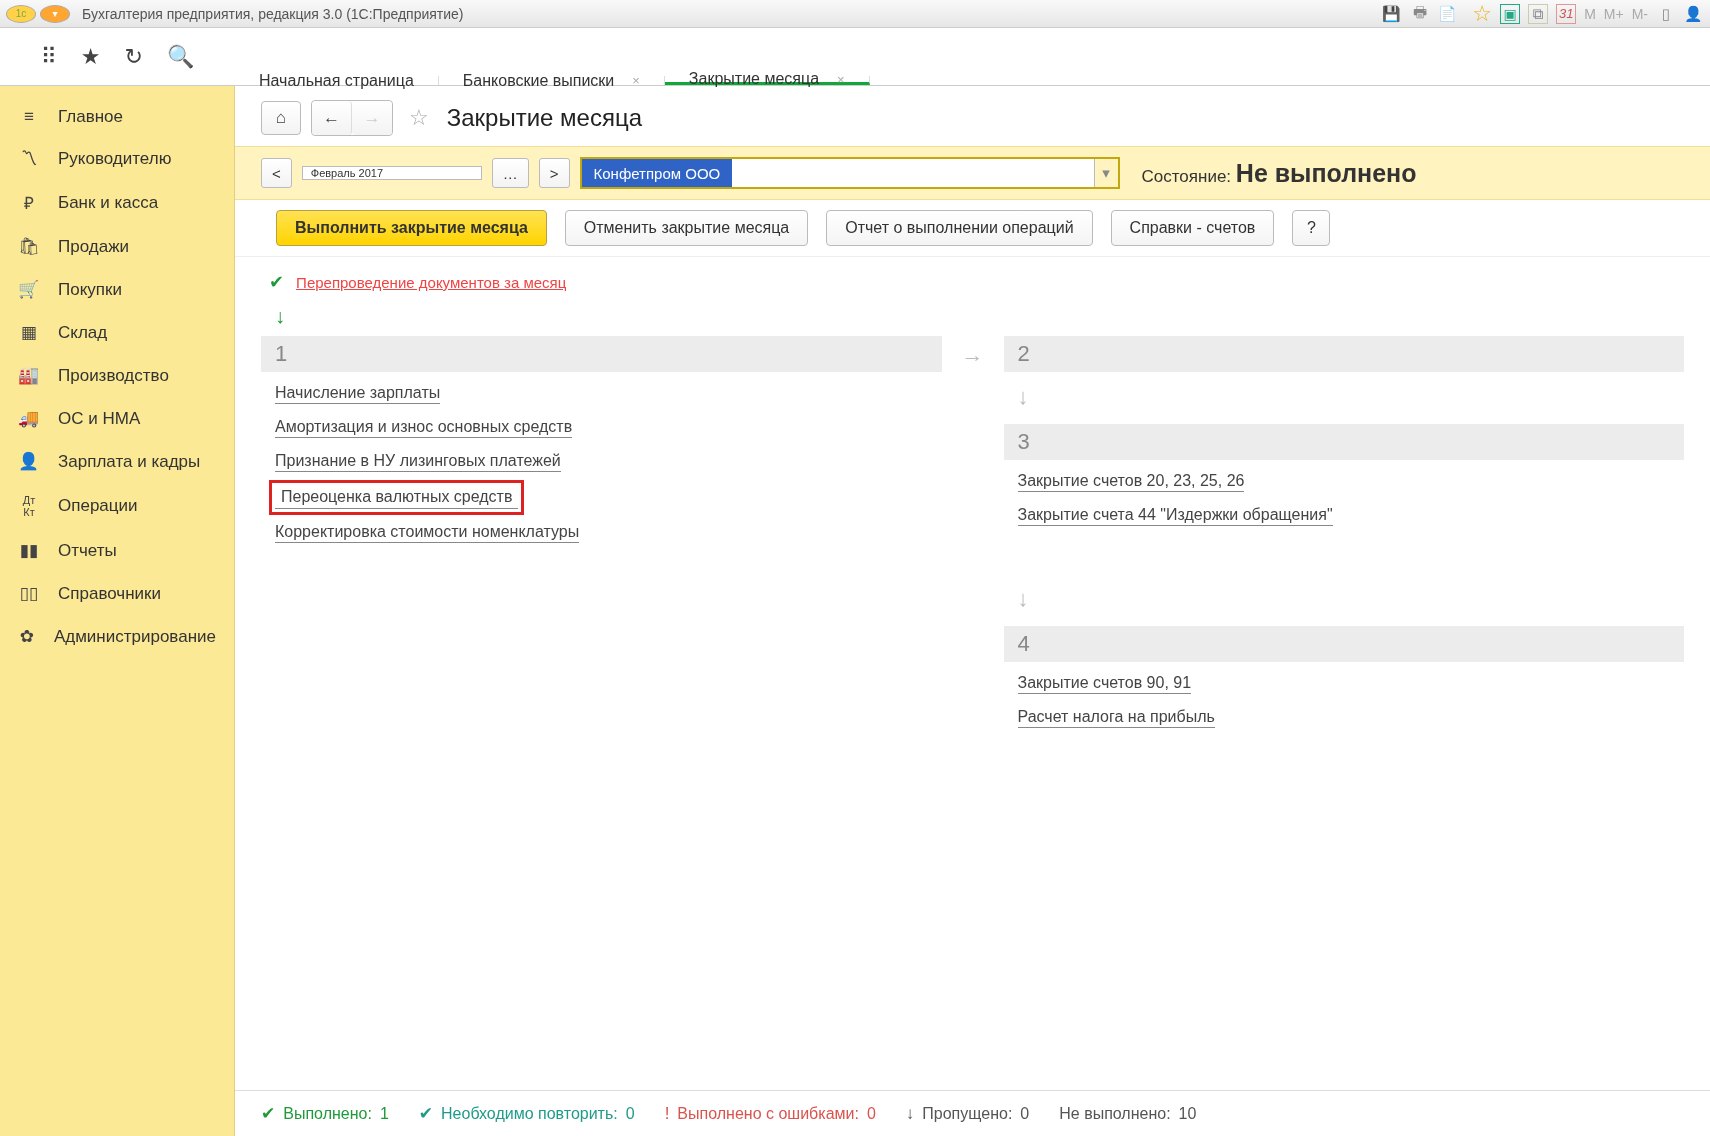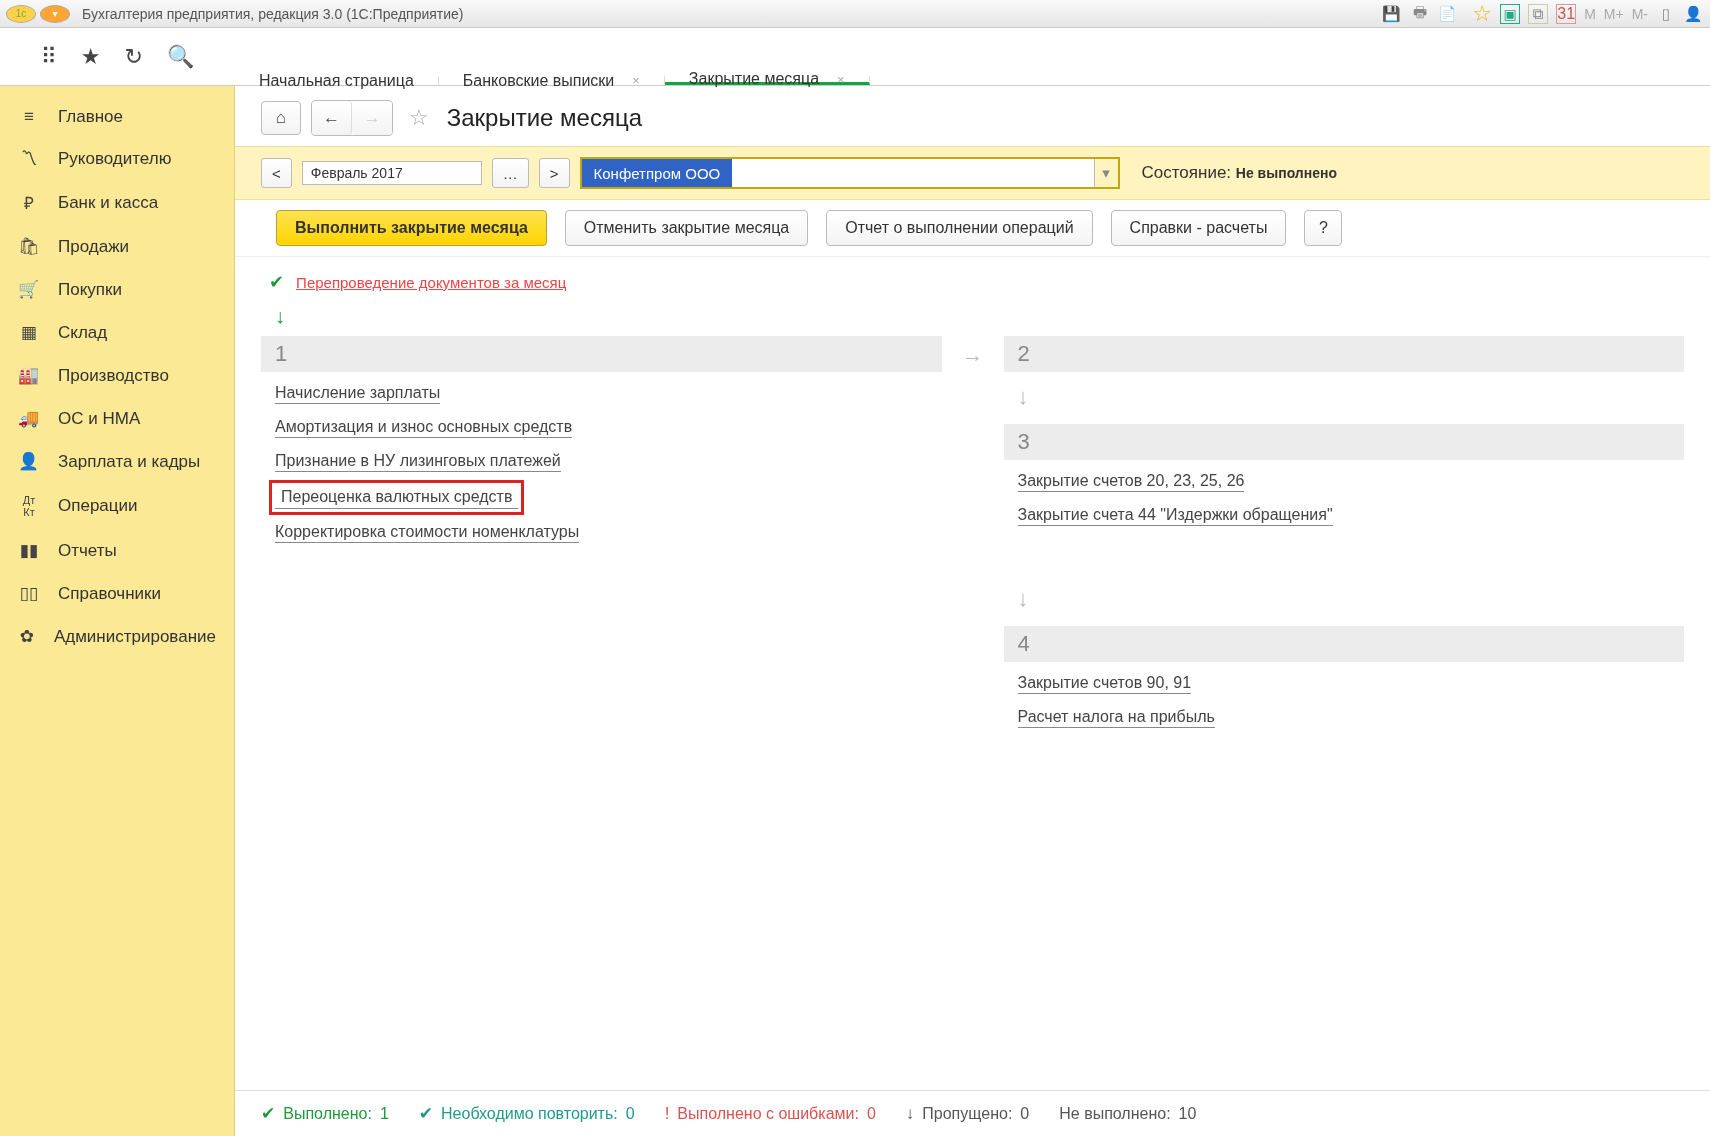--- a/index.html
+++ b/index.html
@@ -4,21 +4,21 @@
 <style>
 * { box-sizing: border-box; margin: 0; padding: 0; }
 html, body { width: 1710px; height: 1136px; font-family: Arial, sans-serif; font-size: 15px; color: #333; overflow: hidden; background: #fff; }
 .titlebar { height: 28px; background: linear-gradient(#f9f9f9,#e6e6e6); display: flex; align-items: center; padding: 0 6px; border-bottom: 1px solid #ccc; gap: 4px; }
 .tb-circle { width: 30px; height: 18px; border-radius: 50%; border: 1px solid #aaa; display: inline-flex; align-items: center; justify-content: center; font-size: 10px; }
 .c1 { background: #ffd24a; color:#7a4; }
 .c2 { background: #ffa632; color:#fff; }
 .tb-title { font-size: 14px; color: #555; margin-left: 8px; }
 .tb-right { margin-left: auto; display: flex; gap: 8px; align-items: center; }
 .tb-ico { width: 20px; height: 20px; color: #888; display: inline-flex; align-items: center; justify-content: center; font-size: 15px; }
-.tb-ico.cal { border:1px solid #d99; color:#c55; font-size:16px; }
+.tb-ico.cal { border:1px solid #d99; color:#c55; font-size:13px;font-style:italic; }
 .tb-ico.grn { color:#2a8; border:1px solid #2a8; font-size:14px;}
 .tb-ico.star { color:#e8b218; }
 .mtxt { color:#aaa; font-size:14px; }
 .toolbar2 { height: 58px; display:flex; align-items:center; border-bottom: 1px solid #ccc; }
 .tool-left { width: 235px; display:flex; gap: 24px; align-items:center; justify-content:center; }
 .tool-ico { font-size: 22px; color:#444; }
 .tabs { display:flex; height:100%; }
 .tab { position:relative; padding: 0 24px; display:flex; align-items:center; gap:18px; border-right:1px solid #ddd; color:#333; font-size:16px;margin-top:48px; }
 .tab.active { border-bottom: 3px solid #11a73a; }
 .tab .close { color:#aaa; font-size:13px; }
@@ -26,27 +26,27 @@
 .sidebar { width: 235px; background: #fbe995; border-right: 1px solid #e0cf7b; padding-top:10px; }
 .sb-item { display:flex; align-items:center; gap:18px; padding: 11px 18px; color:#333; font-size:17px; cursor:pointer; }
 .sb-ico { width:22px; text-align:center; color:#444; font-size:17px; }
 .main { flex:1; display:flex; flex-direction:column; background:#fff; min-width:0; }
 .m-head { padding: 14px 26px 10px; display:flex; align-items:center; gap:10px; }
 .m-btn { height:34px; min-width:40px; border:1px solid #bbb; border-radius:4px; background:linear-gradient(#fff,#f3f3f3); display:inline-flex; align-items:center; justify-content:center; font-size:17px; color:#444; padding:0 8px; }
 .m-title { font-size:24px; color:#222; margin-left:8px; }
 .star { font-size:22px; color:#aaa; margin-left:6px; }
 .filter-bar { background:#fff3bf; border-top:1px solid #f3df8f; border-bottom:1px solid #f3df8f; padding:10px 26px; display:flex; align-items:center; gap:10px; }
 .f-btn { height:30px; border:1px solid #bbb; background:linear-gradient(#fff,#f3f3f3); padding:0 10px; display:inline-flex; align-items:center; border-radius:3px; font-size:15px; }
-.period { width:180px; height:24px; border:1px solid #bbb; background:#fff; display:inline-flex; align-items:center; padding:0 8px; font-size:14px; }
+.period { width:180px; height:14px; border:1px solid #bbb; background:#fff; display:inline-flex; align-items:center; padding:0 8px; font-size:11px; }
 .orgbox { border:2px solid #c3a70f; display:flex; height:32px; width:540px; }
 .org-val { flex:1; background:#fff; display:flex; align-items:center; }
 .org-sel { background:#2f63c6; color:#fff; padding:0 12px; display:inline-flex; align-items:center; height:100%; }
 .org-dd { width:24px; border-left:1px solid #bbb; display:flex; align-items:center; justify-content:center; color:#888; }
 .state { margin-left:12px; font-size:17px; color:#333; }
-.state b { font-weight:bold; font-size:14px; }
+.state b { font-weight:bold; font-size:25px; }
 .act-bar { padding:10px 41px; display:flex; gap:18px; align-items:center; border-bottom:1px solid #eee; }
 .btn { height:36px; padding:0 18px; border:1px solid #b6a23c; border-radius:4px; background:linear-gradient(#ffe252,#ffd400); font-size:16px; font-weight:bold; color:#333; }
 .btn.plain { background:linear-gradient(#fff,#f4f4f4); border-color:#bbb; font-weight:normal; }
 .btn.sq { width:38px; padding:0; text-align:center; }
 .content { flex:1; overflow:auto; padding:10px 26px 0; }
 .repost { display:flex; align-items:center; gap:12px; padding:4px 8px; }
 .chk { color:#1f9a3a; font-size:18px; }
 .lnk { color:#ef4444; text-decoration:underline; cursor:pointer; }
 .arrow-down { color:#1f9a3a; font-size:20px; margin:8px 14px; }
 .groups { display:flex; gap:20px; margin-top:6px; }
@@ -191,21 +191,21 @@
       </div>
       <span class="state">
         <span>Состояние:</span> <b>Не выполнено</b>
       </span>
     </div>
 
     <div class="act-bar">
       <button class="btn">Выполнить закрытие месяца</button>
       <button class="btn plain">Отменить закрытие месяца</button>
       <button class="btn plain">Отчет о выполнении операций</button>
-      <button class="btn plain">Справки - расчеты</button>
+      <button class="btn plain">Справки - счетов</button>
       <button class="btn plain sq">?</button>
     </div>
 
     <div class="content">
       <div class="repost">
         <span class="chk">✔</span>
         <span class="lnk">Перепроведение документов за месяц</span>
       </div>
       <div class="arrow-down">↓</div>
 

